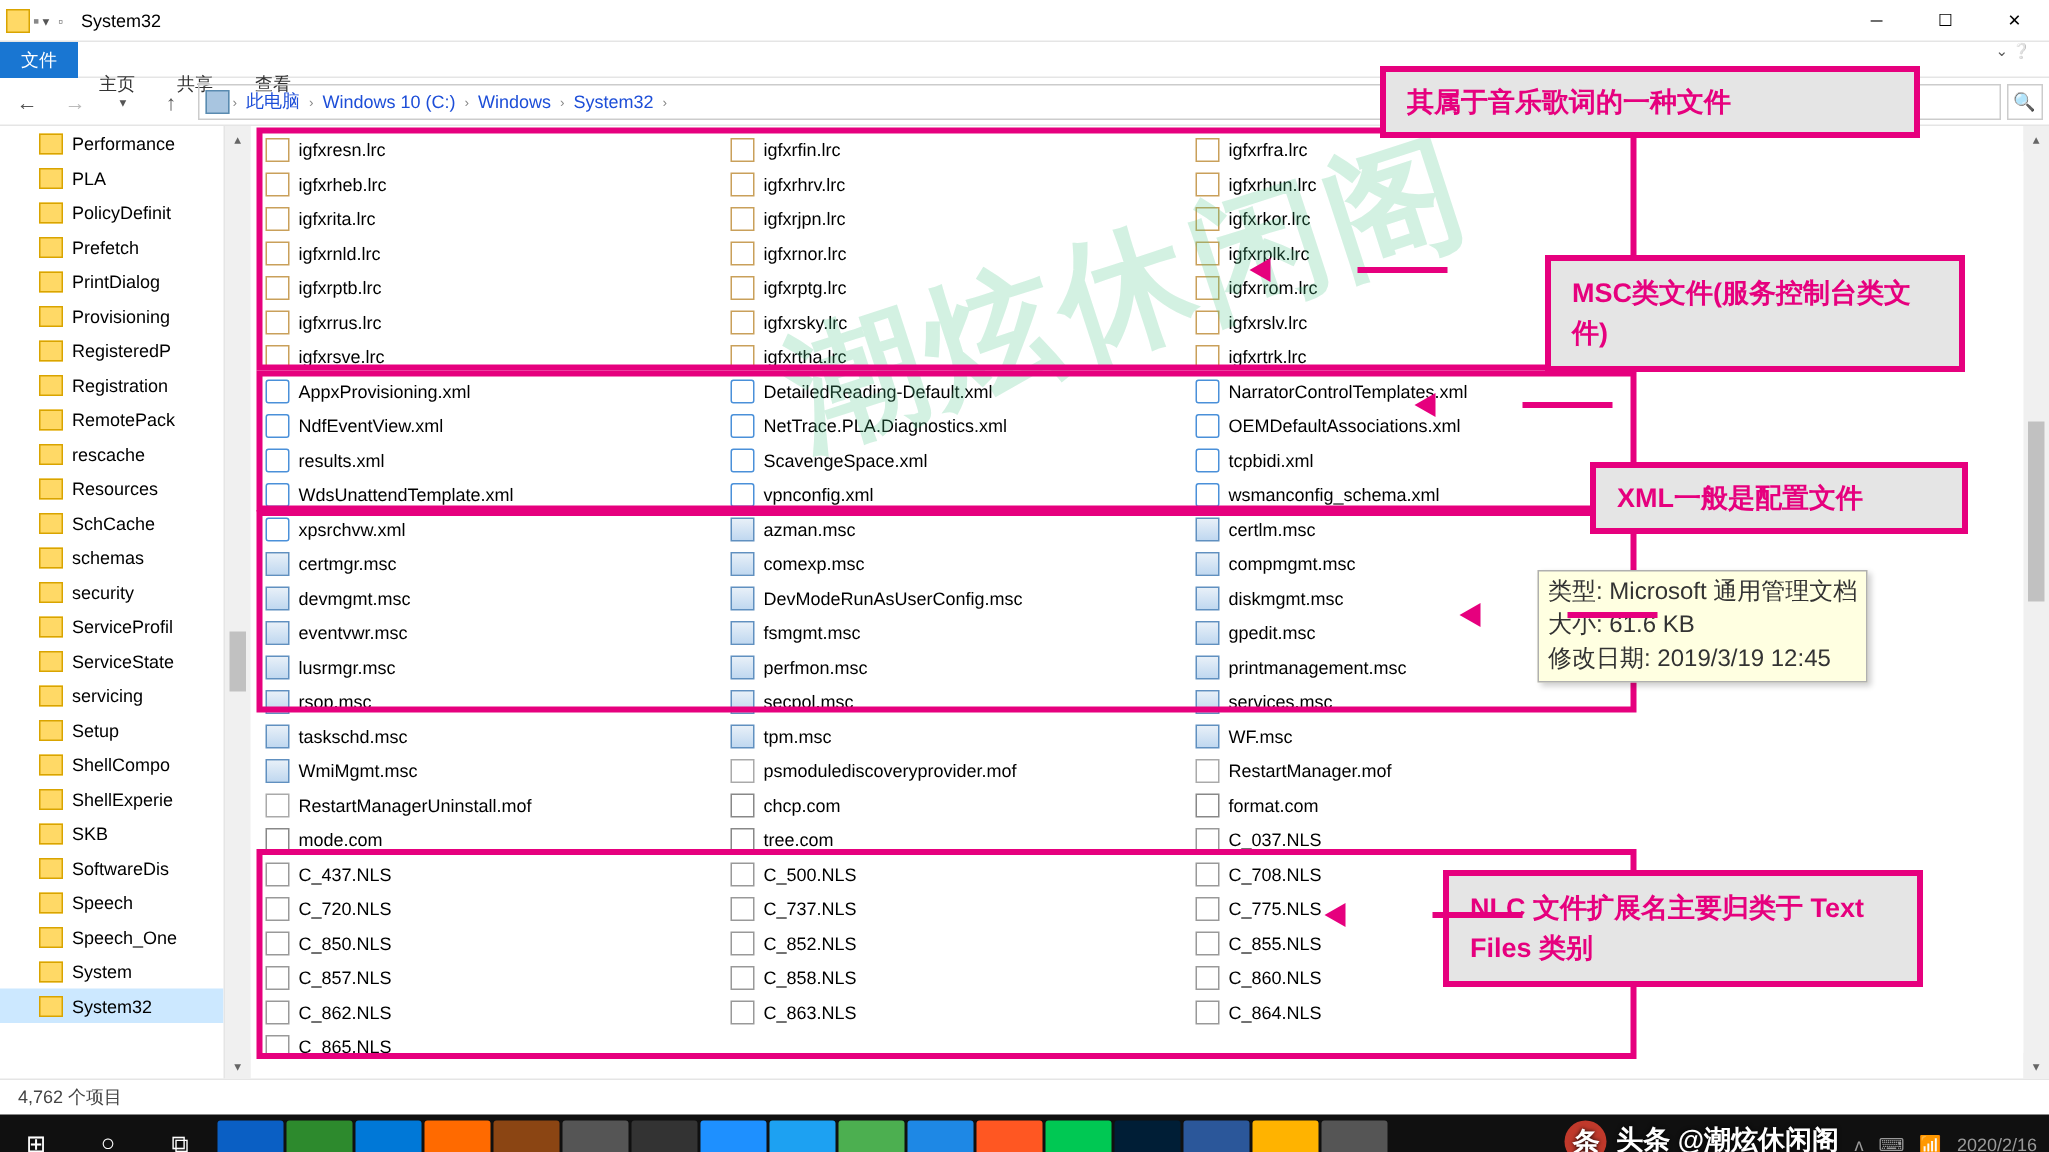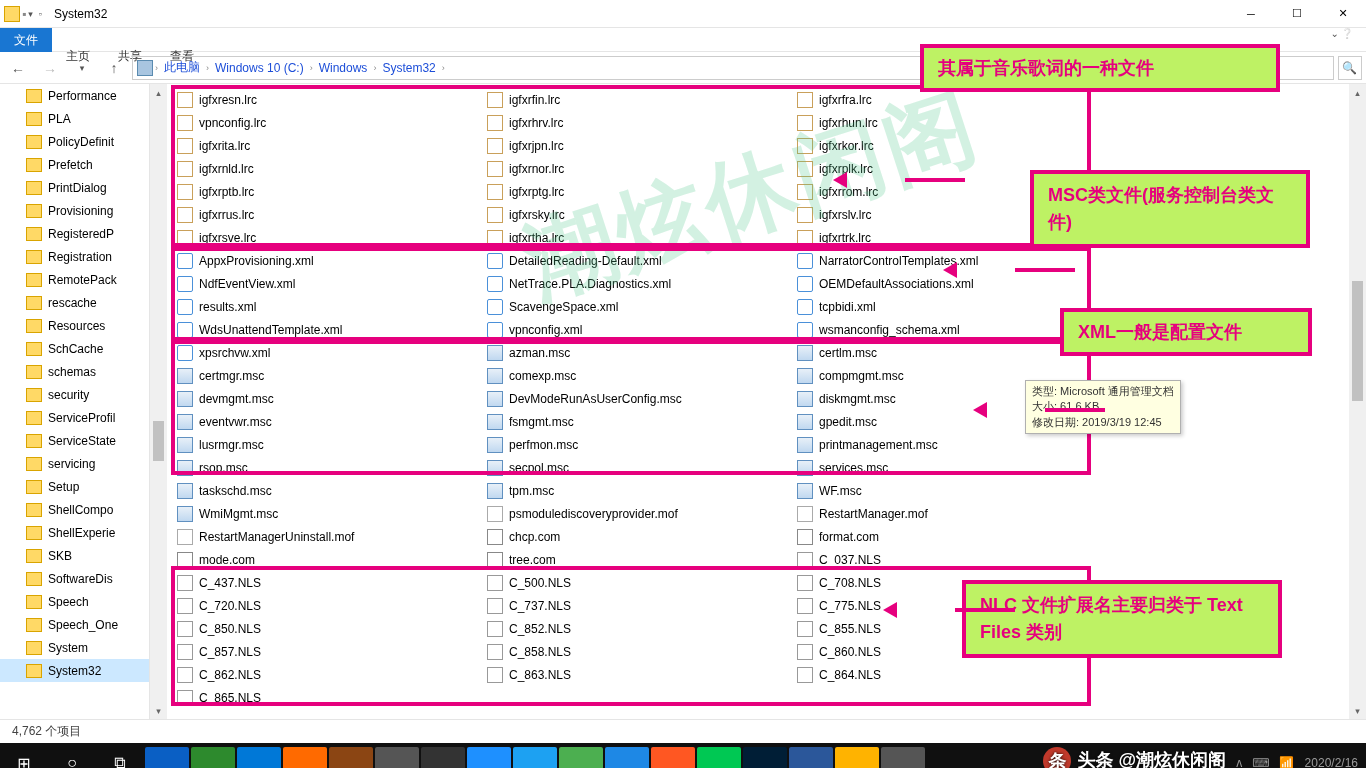--- a/index.html
+++ b/index.html
@@ -35,25 +35,25 @@
 .filegrid { display:grid; grid-template-columns:310px 310px 310px; padding-top:4px; padding-left:8px; }
 .fitem { display:flex; align-items:center; height:23px; gap:6px; padding:0 2px; }
 .fitem .ico { width:16px; height:16px; flex-shrink:0; display:flex; align-items:center; justify-content:center; font-size:11px; }
 .ico.lrc { background:#fff; border:1px solid #c9a05a; color:#8b6914; }
 .ico.xml { background:#fff; border:1px solid #4a90d9; color:#4a90d9; border-radius:2px; }
 .ico.msc { background:linear-gradient(#e8f0f8,#c0d8f0); border:1px solid #6090c0; }
 .ico.mof { background:#fff; border:1px solid #aaa; }
 .ico.com { background:#fff; border:1px solid #888; }
 .ico.nls { background:#fff; border:1px solid #999; }
 .hgroup { position:absolute; border:4px solid #e6007e; pointer-events:none; }
-.anno { position:absolute; border:4px solid #e6007e; background:#bef264; padding:8px 14px; font-size:18px; color:#e6007e; font-weight:bold; }
+.anno { position:absolute; border:4px solid #e6007e; background:#e5e5e5; padding:8px 14px; font-size:18px; color:#e6007e; font-weight:bold; }
 .arrow { position:absolute; width:0; height:0; }
 .arrow.left::before { content:''; position:absolute; width:60px; height:4px; background:#e6007e; top:-2px; }
 .arrow.left::after { content:''; position:absolute; right:58px; top:-8px; border:8px solid transparent; border-right:14px solid #e6007e; }
-.tooltip { position:absolute; background:#ffffe1; border:1px solid #b0b0b0; padding:3px 6px; font-size:11px; color:#333; box-shadow:2px 2px 4px rgba(0,0,0,0.2); line-height:1.4; }
+.tooltip { position:absolute; background:#ffffe1; border:1px solid #b0b0b0; padding:3px 6px; font-size:16px; color:#333; box-shadow:2px 2px 4px rgba(0,0,0,0.2); line-height:1.4; }
 .watermark { position:absolute; font-size:90px; font-weight:bold; color:rgba(80,200,140,0.25); transform:rotate(-18deg); pointer-events:none; letter-spacing:4px; }
 .statusbar { height:24px; border-top:1px solid #e5e5e5; display:flex; align-items:center; padding:0 12px; color:#444; }
 .taskbar { height:40px; background:#101010; display:flex; align-items:center; position:relative; }
 .tbicon { width:48px; height:40px; display:flex; align-items:center; justify-content:center; color:#fff; font-size:16px; }
 .tbapp { width:44px; height:32px; margin:0 1px; border-radius:2px; display:flex; align-items:center; justify-content:center; font-size:14px; color:#fff; }
 .tbright { margin-left:auto; display:flex; align-items:center; gap:10px; padding-right:8px; color:#9a9a9a; font-size:12px; }
 .brand { position:absolute; right:140px; top:4px; color:#fff; font-size:18px; font-weight:bold; text-shadow:0 0 3px #000; }
 .brand .av { display:inline-block; width:28px; height:28px; background:#c0392b; border-radius:50%; vertical-align:middle; margin-right:6px; line-height:28px; text-align:center; }
 </style>
 </head>
@@ -227,21 +227,21 @@
         <div class="fitem">
           <span class="ico lrc"></span>
           <span>igfxrfin.lrc</span>
         </div>
         <div class="fitem">
           <span class="ico lrc"></span>
           <span>igfxrfra.lrc</span>
         </div>
         <div class="fitem">
           <span class="ico lrc"></span>
-          <span>vpnconfig.lrc</span>
+          <span>igfxrheb.lrc</span>
         </div>
         <div class="fitem">
           <span class="ico lrc"></span>
           <span>igfxrhrv.lrc</span>
         </div>
         <div class="fitem">
           <span class="ico lrc"></span>
           <span>igfxrhun.lrc</span>
         </div>
         <div class="fitem">

